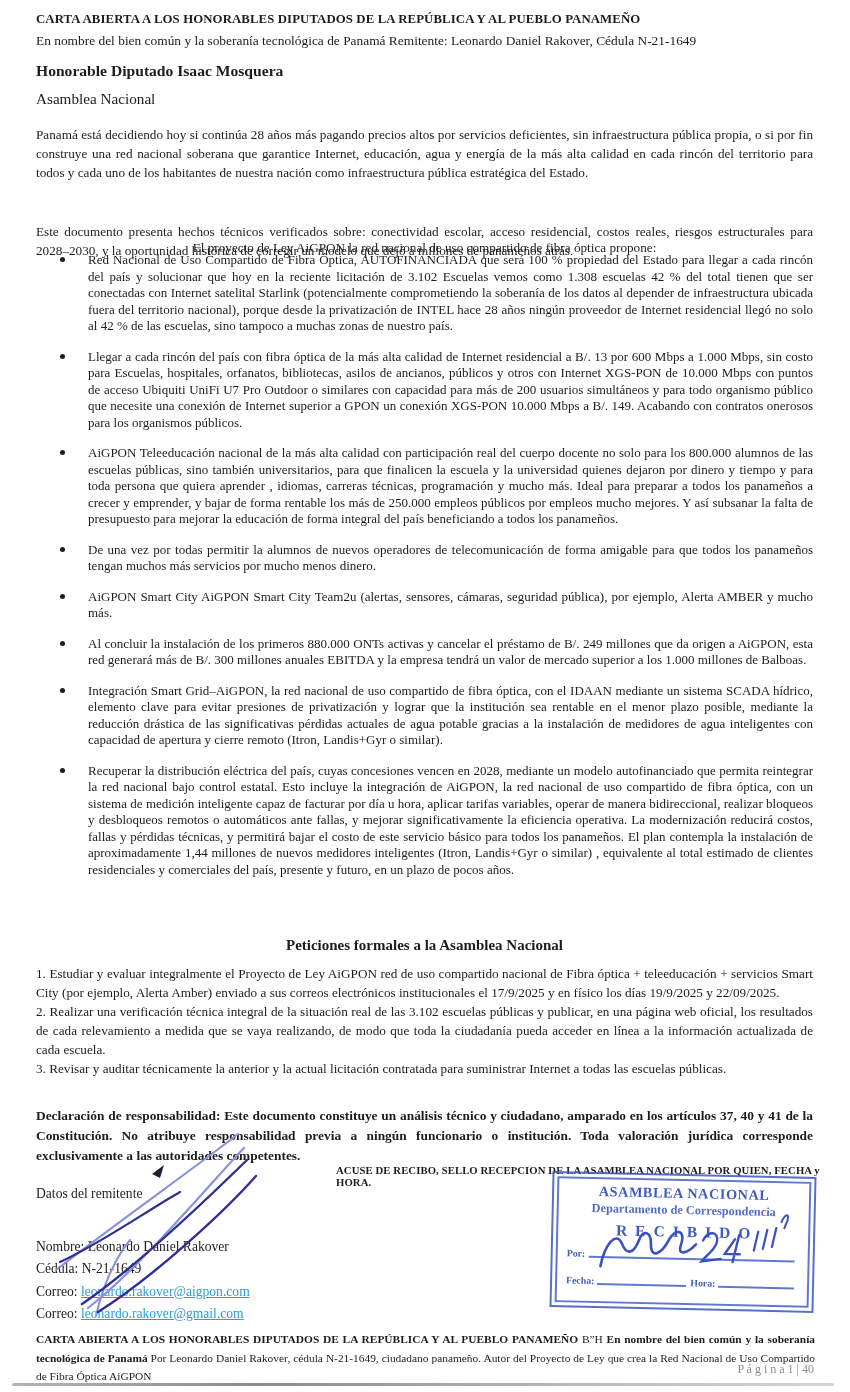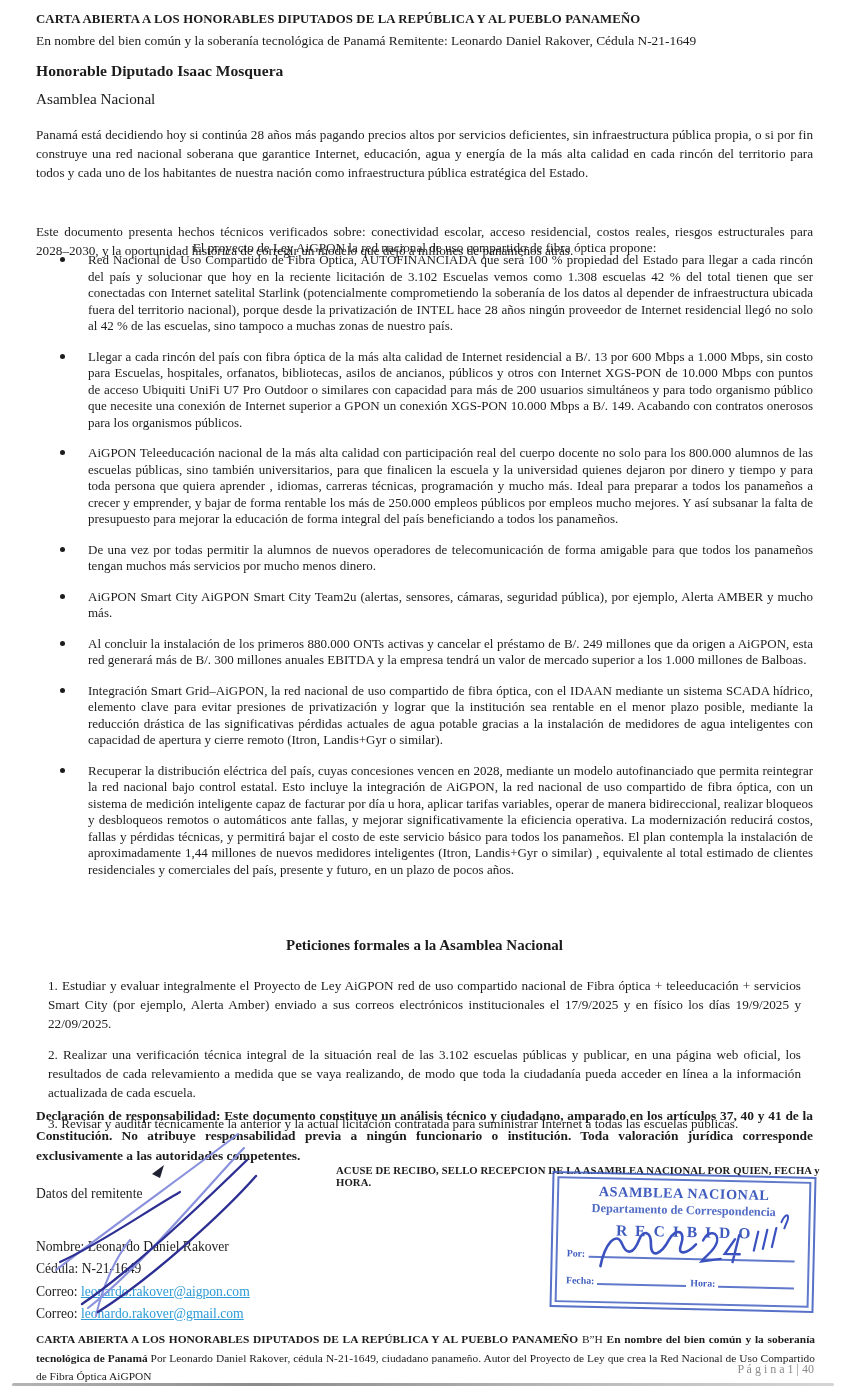--- a/index.html
+++ b/index.html
@@ -21,21 +21,21 @@
   ul.bullets li{
     position:relative;padding-left:52px;margin:0 0 14px 0;
     font-size:13px;line-height:16.5px;text-align:justify;
   }
   ul.bullets li .dot{
     position:absolute;left:24px;top:5px;width:5px;height:5px;border-radius:50%;
     background:#1c1c1c;
   }
   .petitions-heading{left:36px;right:37px;top:937px;text-align:center;font-weight:bold;font-size:15px;}
   .petition-items{left:36px;right:37px;top:964px;font-size:13.2px;line-height:19px;text-align:justify;}
-  .petition-items p{margin:12px;}
+  .petition-items p{margin:0;}
   .declaration{left:36px;right:37px;top:1106px;font-weight:bold;font-size:13.4px;line-height:20px;text-align:justify;}
   .acuse{left:336px;right:5px;top:1164px;font-weight:bold;font-size:10.7px;letter-spacing:.1px;}
   .sender{left:36px;top:1183px;font-size:13.6px;}
   .sender .sender-label{margin:0 0 30px 0;}
   .sender p{margin:0;line-height:22.5px;}
   .sender a{color:#2E9BD6;text-decoration:underline;cursor:pointer;}
   
   .stamp{
     left:551px;top:1174px;width:260px;height:132px;
     border:2.5px solid rgba(58,87,190,.85);

